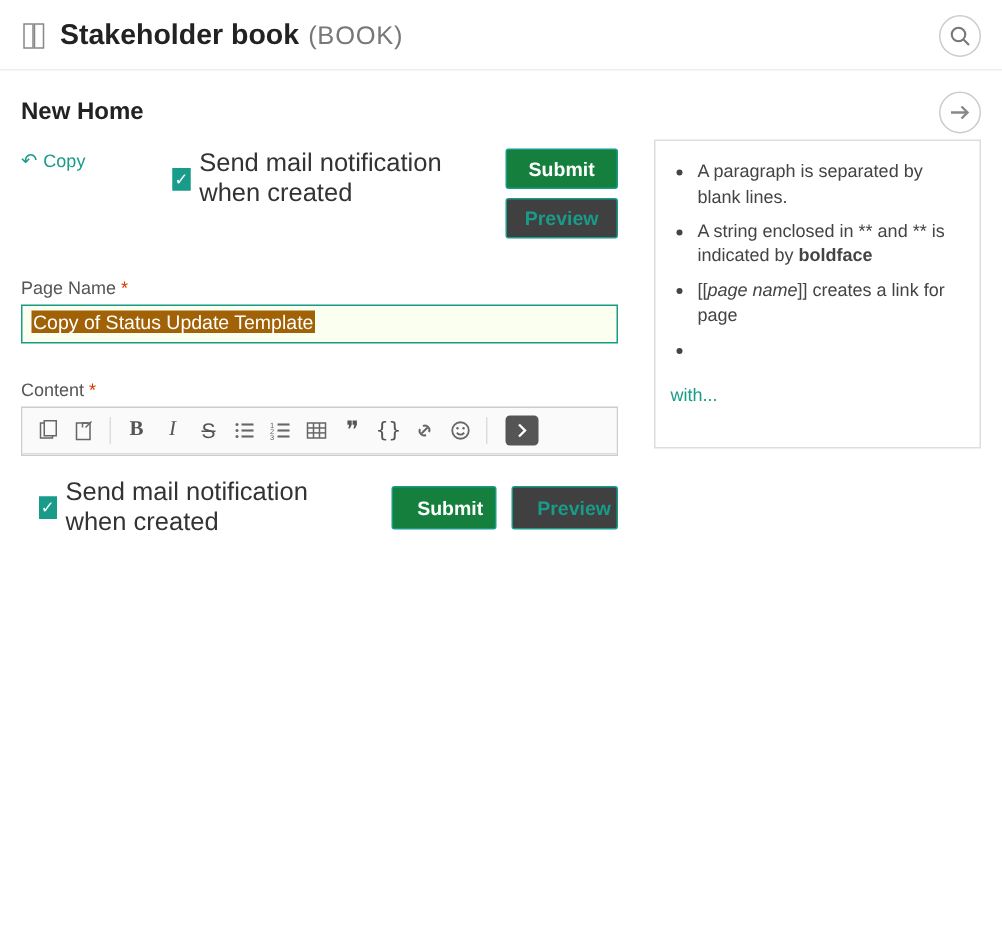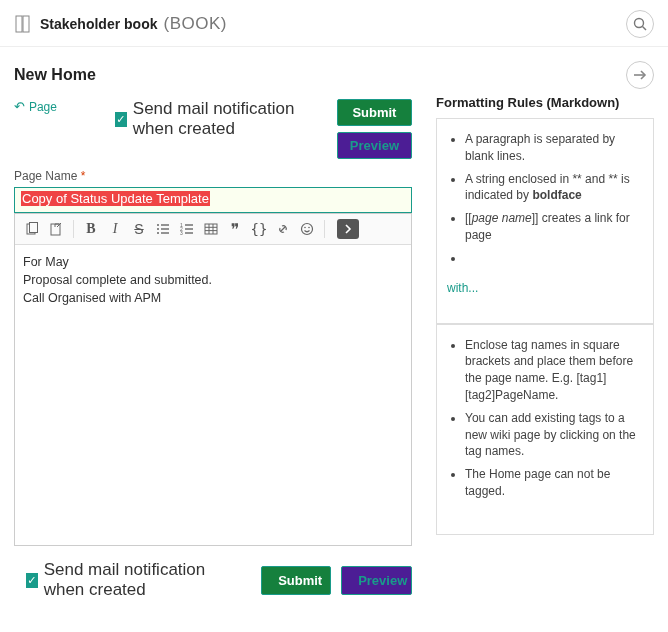--- a/index.html
+++ b/index.html
@@ -15,21 +15,21 @@
   .header {
     display: flex;
     align-items: center;
     padding: 10px 14px 8px 14px;
     border-bottom: 1px solid #eee;
   }
   .header .book-icon {
     width: 18px; height: 20px; margin-right: 8px;
     display: inline-flex; align-items: center; justify-content: center;
   }
-  .header .title { font-weight: 600; font-size: 14px; color: #222; }
+  .header .title { font-weight: 600; font-size: 19px; color: #222; }
   .header .type { font-size: 17px; color: #777; margin-left: 6px; letter-spacing: .5px;}
   .header .search-btn {
     margin-left: auto;
     width: 28px; height: 28px; border-radius: 50%;
     border: 1px solid #ccc; display:flex;align-items:center;justify-content:center;
     background:#fff; cursor:pointer;
   }
   .page-head {
     display:flex; align-items:center; padding: 14px 14px 4px 14px;
   }
@@ -52,29 +52,29 @@
     width:15px;height:15px;border:1px solid #199b8a;background:#199b8a;
     display:flex;align-items:center;justify-content:center; color:#fff; font-size:11px; cursor:pointer;
   }
   .chk-wrap label { font-size:17px; color:#333; }
   .btns { margin-left:auto; display:flex; flex-direction:column; gap:6px;}
   .btn {
     min-width:66px; padding:5px 12px; font-size:13px; font-weight:600;
     border-radius:2px; text-align:center; cursor:pointer; border:1px solid;
   }
   .btn-primary { background:#15803d; color:#fff; border-color:#199b8a;}
-  .btn-outline { background:#4c1d95; color:#199b8a; border-color:#199b8a;}
-  .field-label { font-size:12px; color:#555; margin-top:10px; margin-bottom:4px;}
+  .btn-outline { background:#404040; color:#199b8a; border-color:#199b8a;}
+  .field-label { font-size:12px; color:#555; margin-top:26px; margin-bottom:4px;}
   .req { color:#d73a00; }
   .pn-input {
     width:100%; height:26px; padding:3px 6px;
     border:1px solid #199b8a; background:#fbfff0; font-size:13px;
   }
   .pn-input .sel {
-    background:#ef4444; color:#fff; padding:0 1px;
+    background:#a16207; color:#fff; padding:0 1px;
   }
   .content-label { margin-top:24px;}
   .editor {
     border:1px solid #ccc; width:100%;
   }
   .toolbar {
     display:flex; align-items:center; gap:2px; padding:4px 6px; border-bottom:1px solid #ddd;
     background:#fafafa;
   }
   .tbtn {
@@ -140,39 +140,42 @@
     </span>
   </div>
 </div>
 
 <div class="columns">
   <div class="left">
 
     <div class="toprow">
       <div class="back">
         <span class="undo">↶</span>
-        <span>Page</span>
+        <span>Copy</span>
       </div>
       <div class="chk-wrap">
         <div class="chk">✓</div>
         <label>Send mail notification when created</label>
       </div>
       <div class="btns">
         <div class="btn btn-primary">Submit</div>
         <div class="btn btn-outline">Preview</div>
       </div>
     </div>
 
     <div class="field-label">
       <span>Page Name</span> <span class="req">*</span>
     </div>
     <div class="pn-input">
       <span class="sel">Copy of Status Update Template</span>
     </div>
 
+    <div class="field-label content-label">
+      <span>Content</span> <span class="req">*</span>
+    </div>
 
     <div class="editor">
       <div class="toolbar">
         <div class="tbtn">
             <svg width="14" height="14" viewBox="0 0 14 14">
               <rect x="2" y="2" width="8" height="10" fill="none" stroke="#666"></rect>
               <rect x="4.5" y="0.5" width="8" height="10" fill="#fafafa" stroke="#666"></rect>
             </svg>
           </div>
         <div class="tbtn">
@@ -232,49 +235,38 @@
               <path d="M4.5 8.5 Q7 11 9.5 8.5" fill="none" stroke="#666" stroke-width="1.2"></path>
             </svg>
           </div>
         <div class="sep"></div>
         <div class="tbtn dark">
             <svg width="12" height="12" viewBox="0 0 12 12">
               <polyline points="4,2 8,6 4,10" fill="none" stroke="#fff" stroke-width="1.6"></polyline>
             </svg>
           </div>
       </div>
-      <div class="editor-body">For May
-Proposal complete and submitted.
-Call Organised with APM</div>
     </div>
 
     <div class="bottomrow">
       <div class="chk-wrap">
         <div class="chk">✓</div>
         <label>Send mail notification when created</label>
       </div>
       <div class="btn btn-primary" style="margin-left:8px;">Submit</div>
       <div class="btn btn-outline">Preview</div>
     </div>
 
   </div>
 
   <div class="right">
-    <h4>Formatting Rules (Markdown)</h4>
     <div class="panel">
       <ul>
         <li>A paragraph is separated by blank lines.</li>
         <li><span>A string enclosed in ** and ** is indicated by </span><b>boldface</b></li>
         <li><span>[[</span><span class="pn-i">page name</span><span>]] creates a link for page</span></li>
         <li></li>
       </ul>
       <span class="more">with...</span>
     </div>
 
-    <div class="panel">
-      <ul>
-        <li>Enclose tag names in square brackets and place them before the page name. E.g. [tag1][tag2]PageName.</li>
-        <li>You can add existing tags to a new wiki page by clicking on the tag names.</li>
-        <li>The Home page can not be tagged.</li>
-      </ul>
-    </div>
   </div>
 </div>
 
 </body></html>

